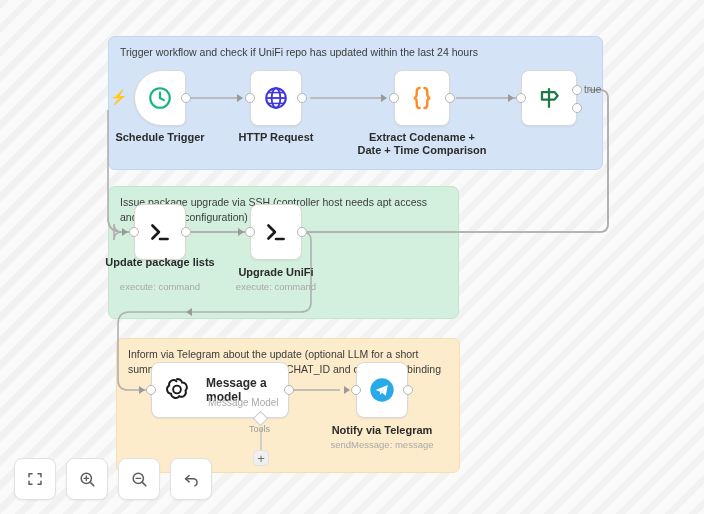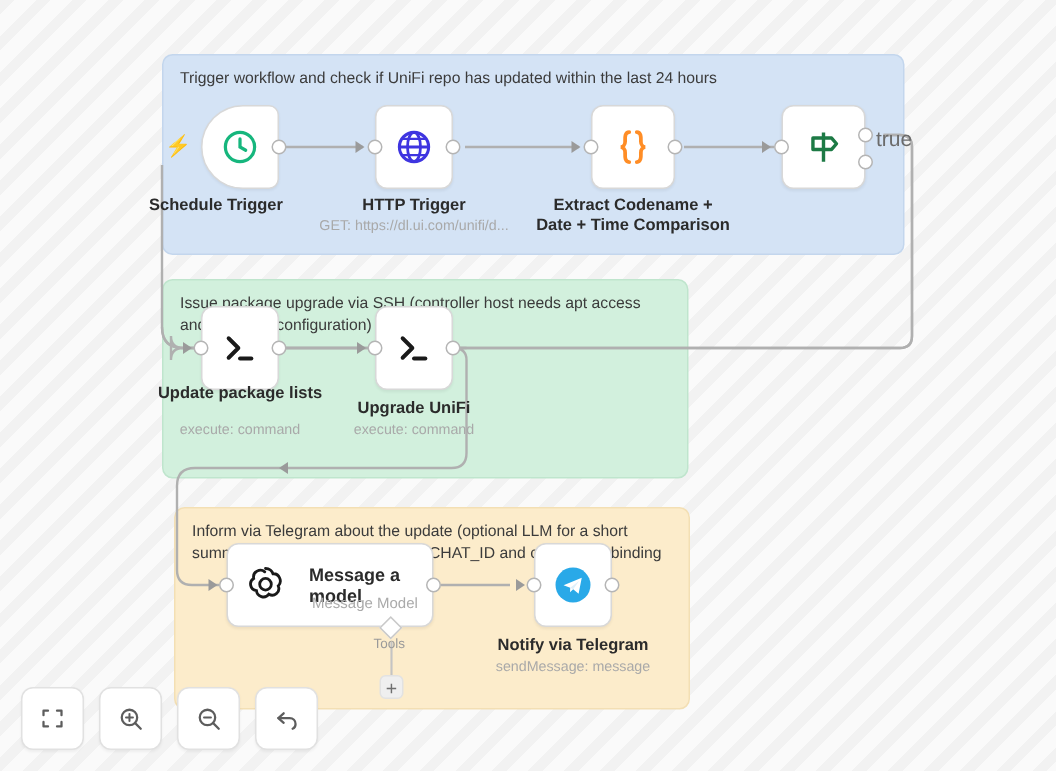--- a/index.html
+++ b/index.html
@@ -50,21 +50,21 @@
   .node.wide .inner-sub{
     position:absolute;left:56px;bottom:9px;
     font-size:10px;color:#aaaaaa;
   }
 
   
   .port{
     position:absolute;width:10px;height:10px;border-radius:50%;
     background:#ffffff;border:1.5px solid #b5b5b5;box-sizing:border-box;
   }
-  .port-label{position:absolute;font-size:14px;color:#6b6b6b;}
+  .port-label{position:absolute;font-size:10px;color:#6b6b6b;}
   .arrow{
     position:absolute;width:0;height:0;
     border-left:6px solid #9a9a9a;
     border-top:4px solid transparent;border-bottom:4px solid transparent;
   }
   .arrow.left{
     border-left:none;border-right:6px solid #9a9a9a;
   }
   svg.conn{position:absolute;left:0;top:0;width:704px;height:514px;
            overflow:visible;pointer-events:none;}
@@ -135,36 +135,35 @@
 
   <span class="bolt" style="left:110px;top:90px;">⚡</span>
 
   <div class="node trigger" style="left:134px;top:70px;width:52px;height:56px;">
     <svg width="26" height="26" viewBox="0 0 24 24">
       <circle cx="12" cy="12" r="9" fill="none" stroke="#16b67d" stroke-width="2"></circle>
       <path d="M12 7 V12 L15.5 14" fill="none" stroke="#16b67d" stroke-width="2" stroke-linecap="round"></path>
     </svg>
   </div>
   <div class="port" style="left:181px;top:93px;"></div>
-  <div class="node-label" style="left:144px;top:131px;">Schedule Trigger</div>
+  <div class="node-label" style="left:160px;top:131px;">Schedule Trigger</div>
 
   <div class="node" style="left:250px;top:70px;width:52px;height:56px;">
     <svg width="26" height="26" viewBox="0 0 24 24">
       <circle cx="12" cy="12" r="9" fill="none" stroke="#3f35e0" stroke-width="1.9"></circle>
       <ellipse cx="12" cy="12" rx="4" ry="9" fill="none" stroke="#3f35e0" stroke-width="1.7"></ellipse>
       <line x1="3" y1="12" x2="21" y2="12" stroke="#3f35e0" stroke-width="1.7"></line>
       <line x1="4.6" y1="7" x2="19.4" y2="7" stroke="#3f35e0" stroke-width="1.4"></line>
       <line x1="4.6" y1="17" x2="19.4" y2="17" stroke="#3f35e0" stroke-width="1.4"></line>
     </svg>
   </div>
   <div class="arrow" style="left:237px;top:94px;"></div>
   <div class="port" style="left:245px;top:93px;"></div>
   <div class="port" style="left:297px;top:93px;"></div>
-  <div class="node-label" style="left:276px;top:131px;">HTTP Trigger</div>
-  <div class="node-sub" style="left:276px;top:145px;">GET: https://dl.ui.com/unifi/d...</div>
+  <div class="node-label" style="left:276px;top:131px;">HTTP Request</div>
 
   <div class="node" style="left:394px;top:70px;width:56px;height:56px;">
     <svg width="30" height="30" viewBox="0 0 24 24">
       <path d="M10 4 C7.4 4 7.8 7.4 7.8 9 C7.8 10.8 6.6 12 5.4 12
                C6.6 12 7.8 13.2 7.8 15 C7.8 16.6 7.4 20 10 20" fill="none" stroke="#ff8d26" stroke-width="2" stroke-linecap="round"></path>
       <path d="M14 4 C16.6 4 16.2 7.4 16.2 9 C16.2 10.8 17.4 12 18.6 12
                C17.4 12 16.2 13.2 16.2 15 C16.2 16.6 16.6 20 14 20" fill="none" stroke="#ff8d26" stroke-width="2" stroke-linecap="round"></path>
     </svg>
   </div>
   <div class="arrow" style="left:381px;top:94px;"></div>

